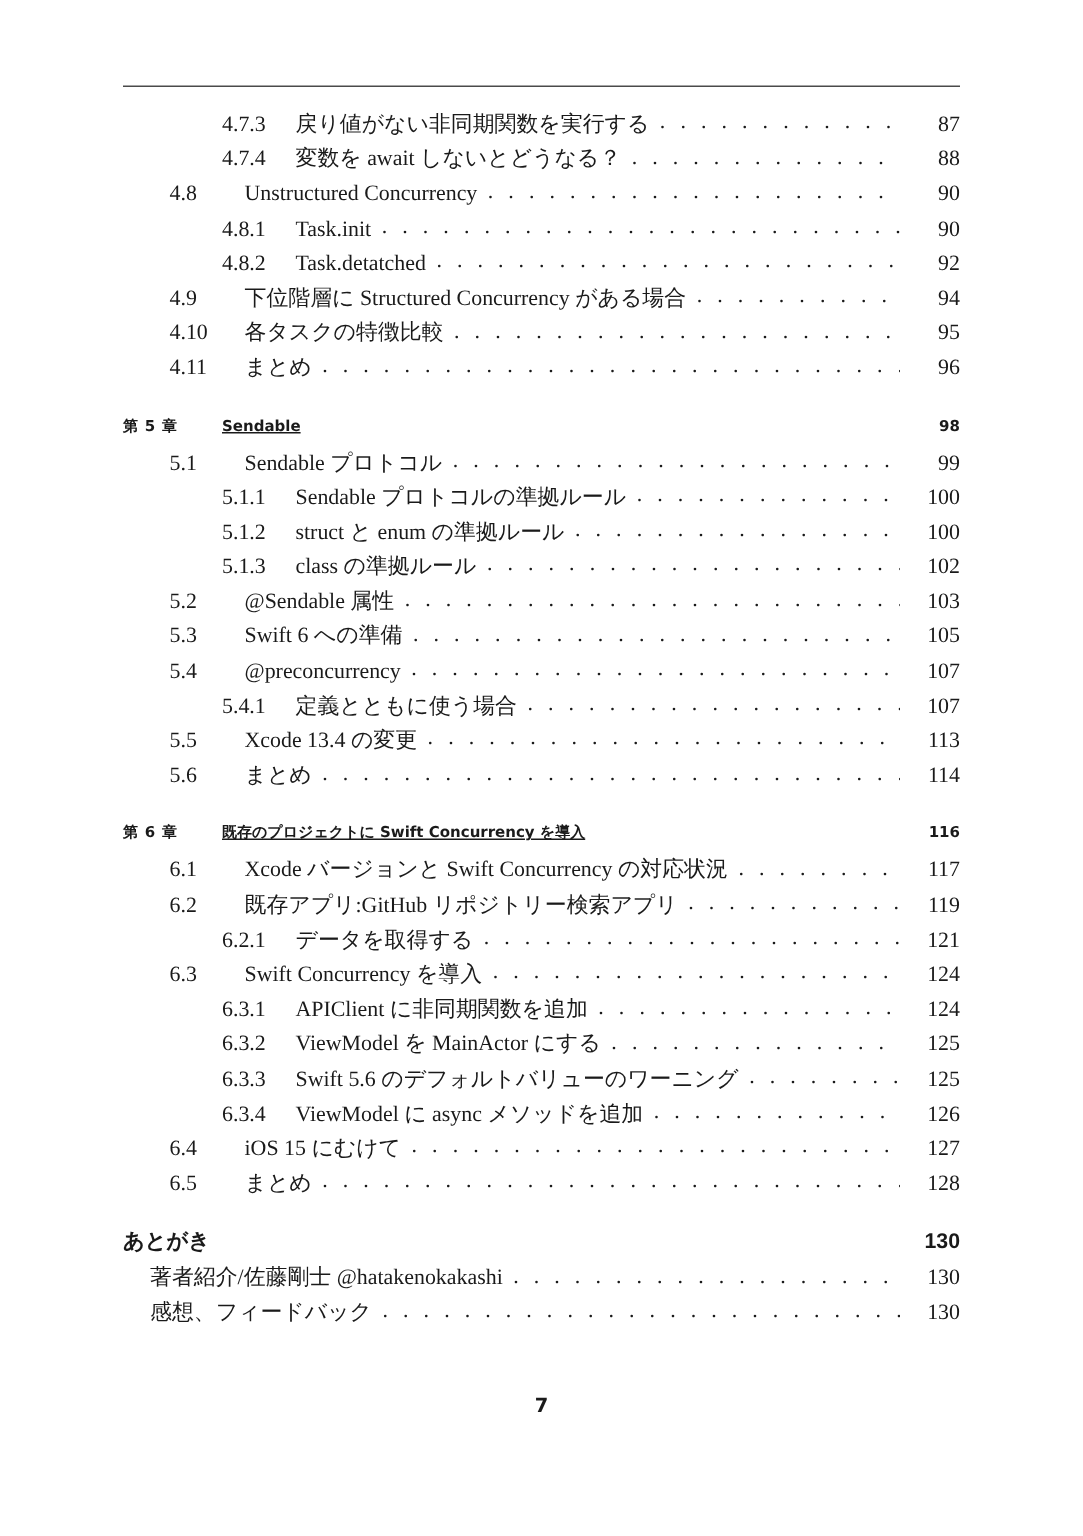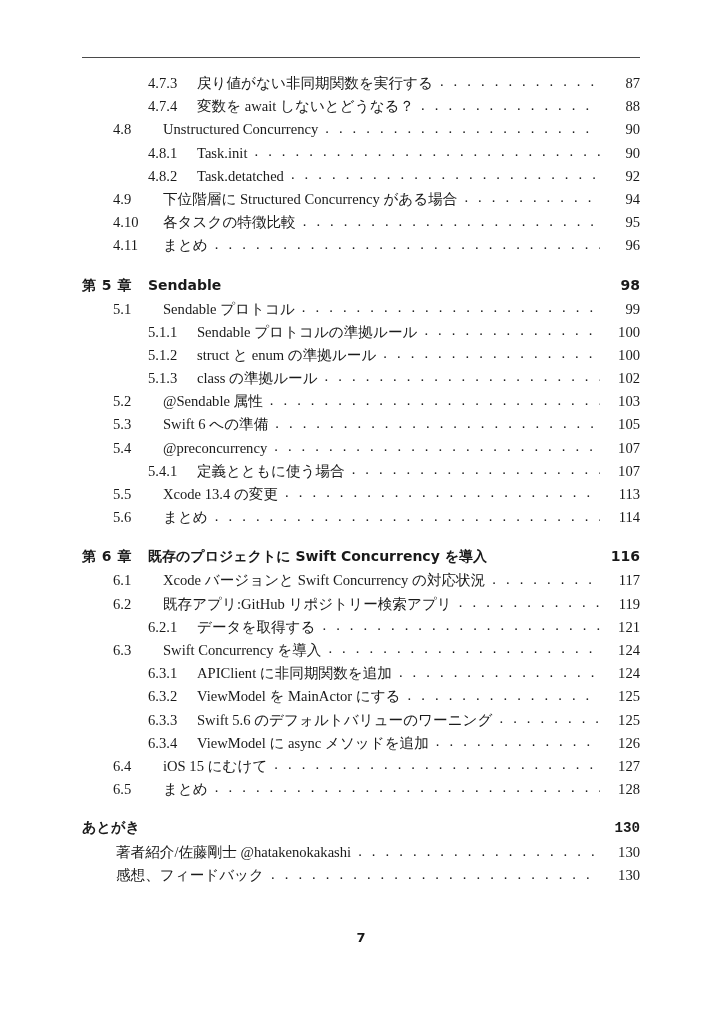--- a/index.html
+++ b/index.html
@@ -93,43 +93,43 @@
   .row.lvl-section .title { margin-left: 0px; }
 
   
   .row.lvl-sub .num   { width: 49px; margin-left: 66px; }
   .row.lvl-sub .title { margin-left: 0px; }
 
   
   .row.lvl-chapter {
     font-family: "DejaVu Sans", "Liberation Sans", sans-serif;
     font-weight: bold;
-    font-size: 14px;
+    font-size: 10px;
     height: 26px;
     line-height: 26px;
   }
   .row.lvl-chapter .num   { width: 66px; margin-left: 0px; letter-spacing: 0.5px;}
-  .row.lvl-chapter .title { margin-left: 0px; }
+  .row.lvl-chapter .title { margin-left: 0px; text-decoration: underline; }
   .row.lvl-chapter .pageno { font-weight: bold; }
 
   
   .row.lvl-heading {
-    font-family: Liberation Mono, monospace;
+    font-family: Liberation Sans, sans-serif;
     font-weight: bold;
     font-size: 14.2px;
     height: 26px;
     line-height: 26px;
   }
   .row.lvl-heading .num   { width: 0px; }
   .row.lvl-heading .title { margin-left: 0px; }
   .row.lvl-heading .pageno { font-weight: bold; }
 
   
   .row.lvl-plain .num   { width: 0px; margin-left: 0px; }
-  .row.lvl-plain .title { margin-left: 34px; text-align: center; }
+  .row.lvl-plain .title { margin-left: 18px; text-align: center; }
 
   
   .row.gap-before { margin-top: 14px; }
 
   .footer-pageno {
     position: absolute;
     top: 930px;
     left: 0;
     width: 722px;
     text-align: center;

